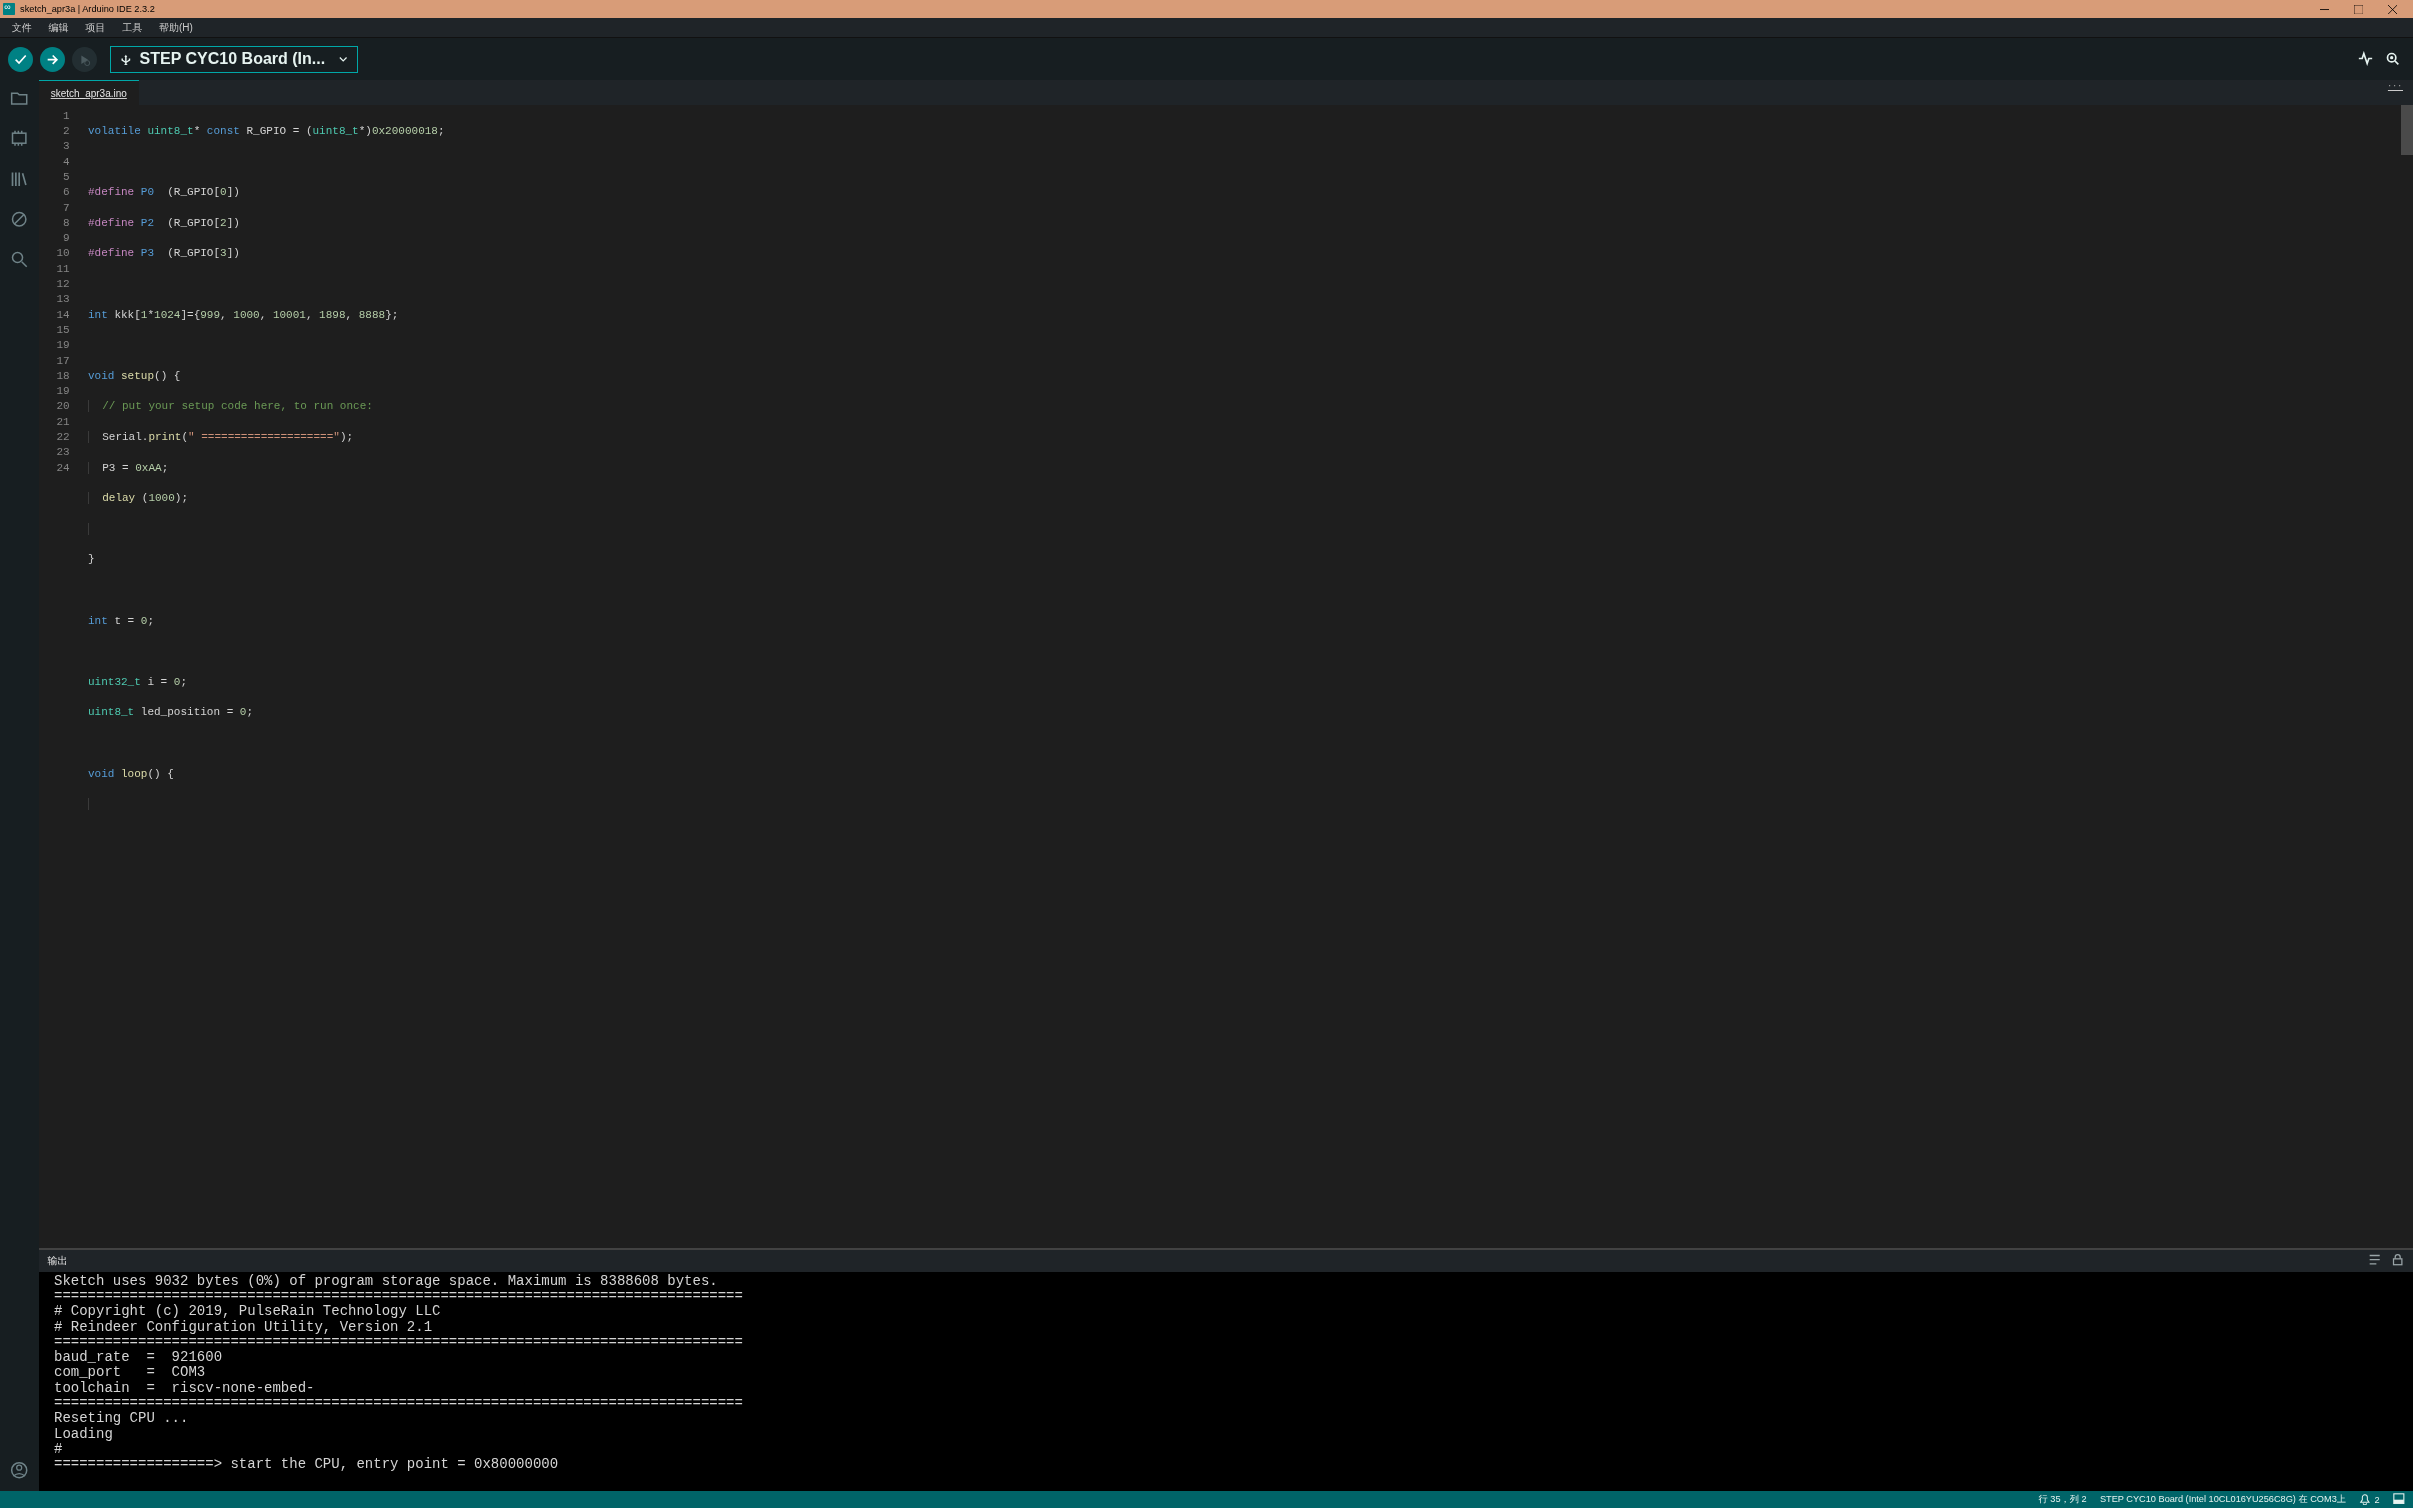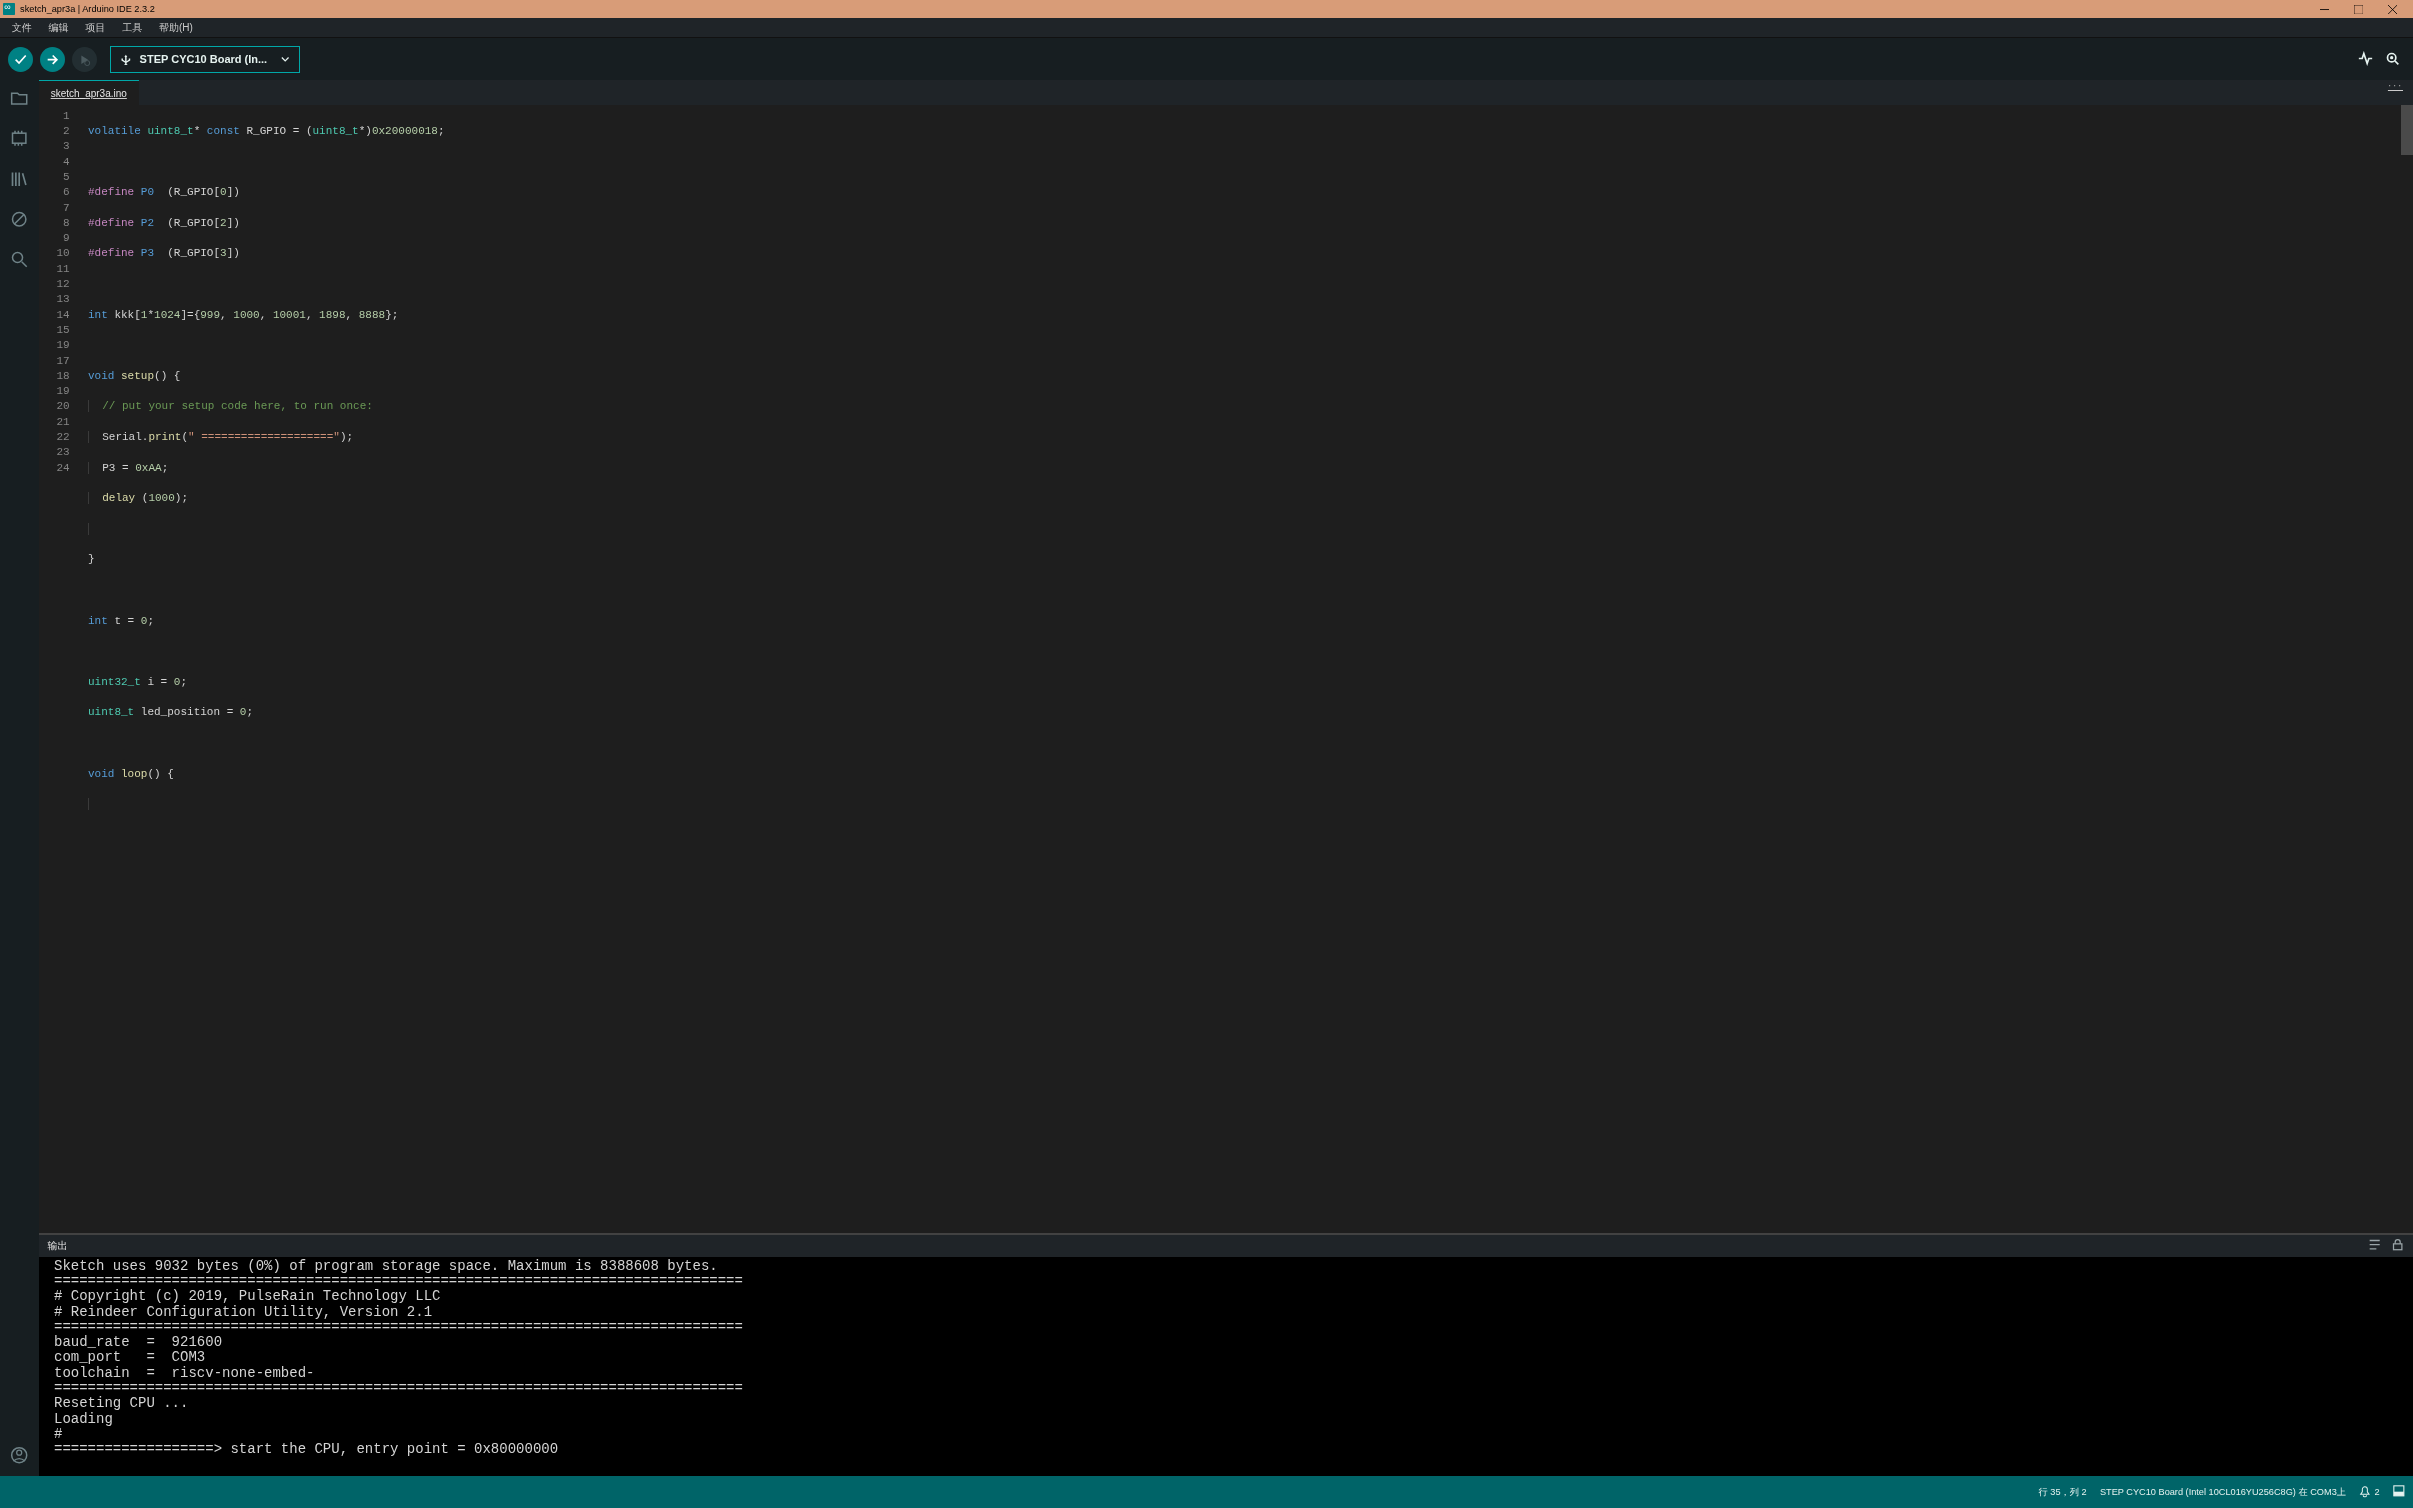--- a/index.html
+++ b/index.html
@@ -75,21 +75,21 @@
   .board-select {
     margin-left: 6.7px;
     display: flex;
     align-items: center;
     gap: 8.4px;
     border: 0.8px solid #00a7a7;
     background: #171e21;
     color: #e6f3f0;
     height: 27px;
     padding: 0 10px 0 8.4px;
-    font-size: 11px;
+    font-size: 16px;
     cursor: pointer;
   }
   .board-select svg.usb { width: 11.7px; height: 11.7px; fill: #e6f3f0; }
   .board-select .chev { margin-left: 5px; }
   .toolbar-right { margin-left: auto; display: flex; align-items: center; gap: 11.7px; padding-right: 5px;}
   .toolbar-right svg { width: 15px; height: 15px; fill: #e6f3f0; }
 
   .content {
     flex: 1;
     display: flex;
@@ -215,21 +215,21 @@
     flex: 1;
     padding: 1.7px 15px;
     font-family: Consolas, "Courier New", monospace;
     font-size: 14px;
     line-height: 15.3px;
     color: #d4d4d4;
     white-space: pre;
     overflow: hidden;
   }
   .statusbar {
-    height: 32px;
+    height: 17px;
     background: #006468;
     color: #e6f3f0;
     display: flex;
     align-items: center;
     padding: 0 8.4px;
     font-size: 9.2px;
     gap: 13.4px;
   }
   .statusbar .sb-right { margin-left: auto; display:flex; gap: 13.4px; align-items:center;}
   .statusbar svg { width: 11.7px; height: 11.7px; fill: #e6f3f0; }

